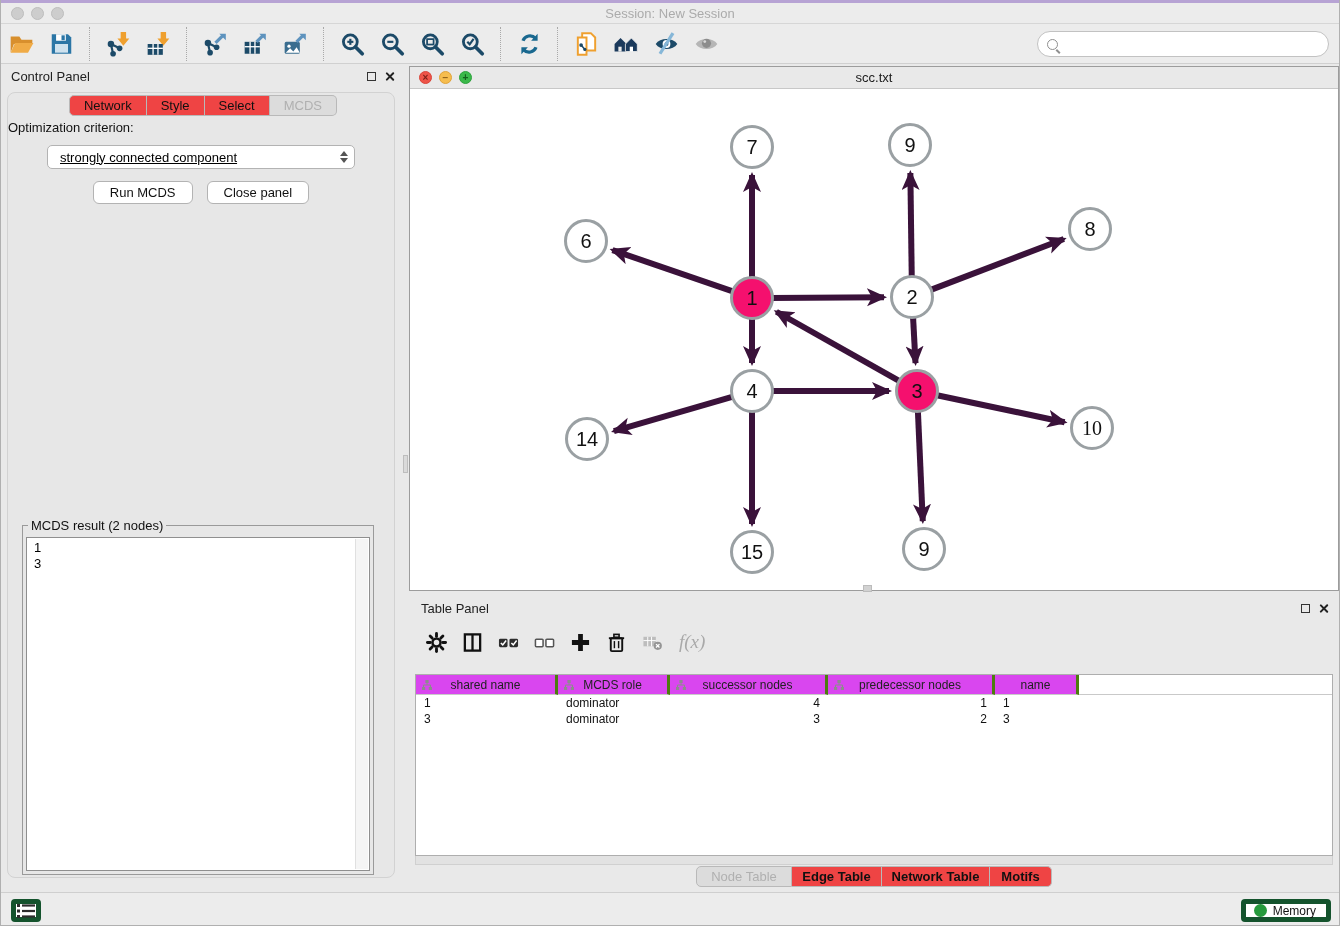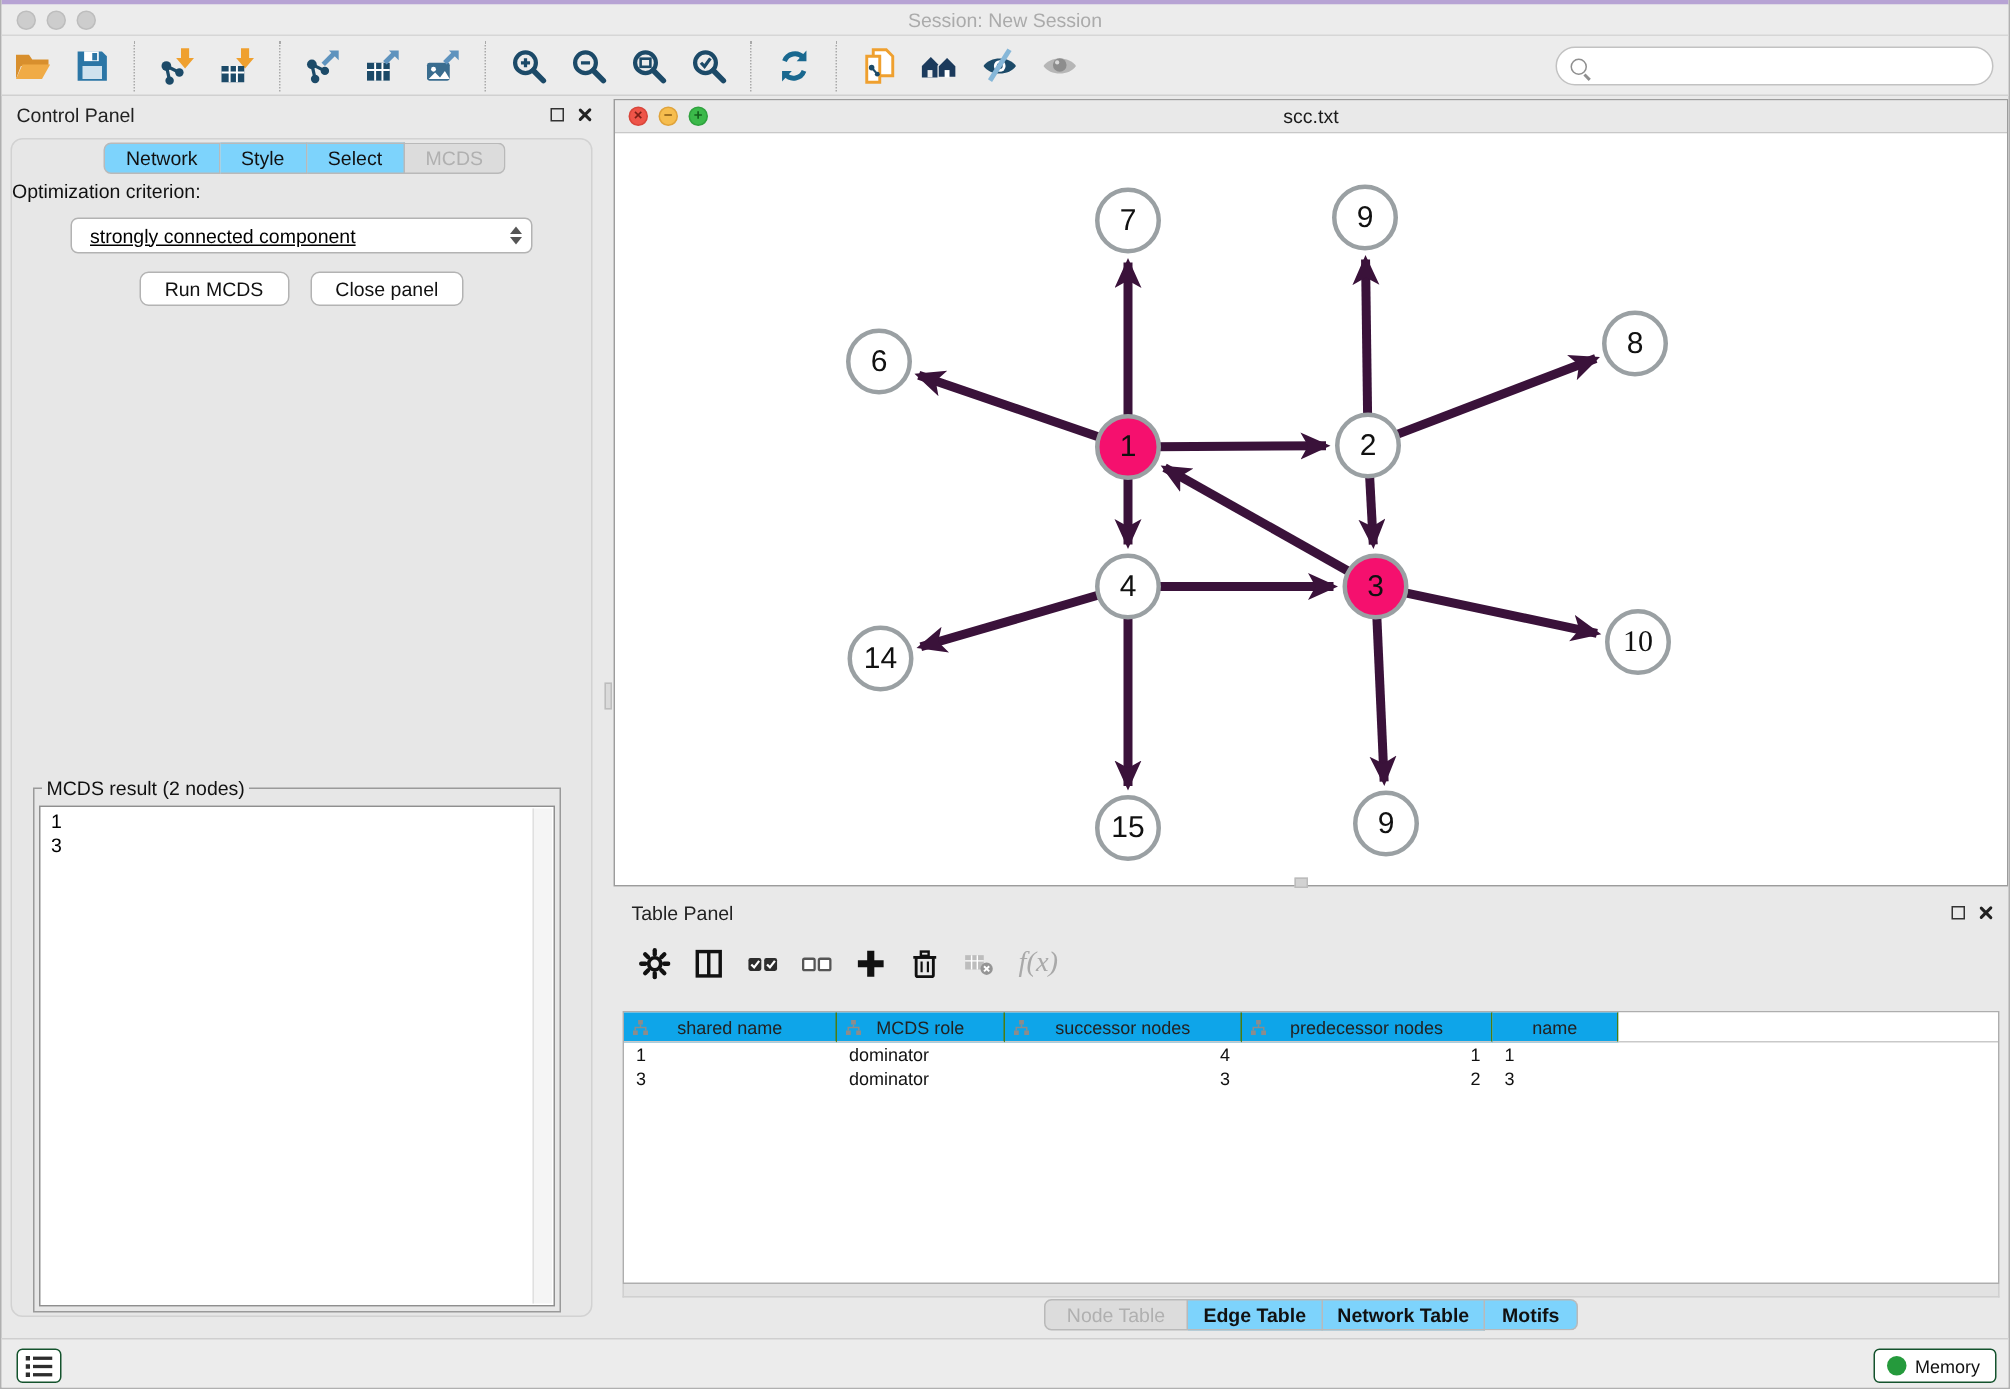--- a/index.html
+++ b/index.html
@@ -28,21 +28,21 @@
   .phead .ptitle { font-size:13px; color:#222; }
   .winbtns { margin-left:auto; display:flex; align-items:center; gap:8px; }
   .float-ico { width:9px; height:9px; border:1.6px solid #333; display:inline-block; }
   .x-ico { width:11px; height:11px; position:relative; display:inline-block; }
   .x-ico::before,.x-ico::after { content:""; position:absolute; left:5px; top:0; width:2.2px; height:11px; background:#222; border-radius:1px; }
   .x-ico::before { transform:rotate(45deg);} .x-ico::after { transform:rotate(-45deg);}
 
   
   .control-panel { position:absolute; left:0; top:64px; width:404px; height:828px; }
   .cp-tabs { display:flex; justify-content:center; margin-top:7px; position:relative; z-index:2; }
-  .tab { height:21px; line-height:19px; padding:0 14px; background:#7dd3fc; border:1px solid #b9b9b9; border-left:none; font-size:13px; color:#111; text-align:center; }
+  .tab { height:21px; line-height:19px; padding:0 14px; background:#ef4444; border:1px solid #b9b9b9; border-left:none; font-size:13px; color:#111; text-align:center; }
   .tab:first-child { border-left:1px solid #b9b9b9; border-radius:5px 0 0 5px; }
   .tab:last-child { border-radius:0 5px 5px 0; }
   .tab.disabled { background:#dcdcdc; color:#b0b0b0; }
   .cp-box { position:absolute; left:6px; right:10px; top:28px; bottom:14px; background:#e7e7e7; border:1px solid #d2d2d2; border-radius:8px; padding-top:1px; }
   .opt-label { font-size:13px; color:#111; margin-top:26px; }
   .combo { width:308px; height:24px; margin:10px auto 0; background:#fff; border:1px solid #b3b3b3; border-radius:5px; display:flex; align-items:center; font-size:13px; padding:0 6px 0 12px;text-decoration:underline; }
   .combo .cval { flex:1; }
   .stepper { display:flex; flex-direction:column; gap:2px; align-items:center; }
   .stepper i { width:0; height:0; border-left:4px solid transparent; border-right:4px solid transparent; }
   .stepper .up { border-bottom:5px solid #555; }
@@ -71,32 +71,32 @@
 
   
   .tpanel { position:absolute; left:408px; top:596px; width:930px; height:294px; }
   .tp-toolbar { height:44px; display:flex; align-items:center; padding-left:12px; gap:6px; }
   .tico { width:30px; height:30px; display:flex; align-items:center; justify-content:center; }
   .tico svg { width:21px; height:21px; }
   .fx { font-family:"Liberation Serif","DejaVu Serif",serif; font-style:italic; font-size:19px; color:#a9a9a9; }
   .ntable { position:absolute; left:6px; right:6px; top:78px; height:182px; background:#fff; border:1px solid #aeaeae; font-size:12px; }
   .grid-row { display:grid; grid-template-columns:142px 112px 158px 167px 84px 1fr; }
   .hrow { height:20px; }
-  .hcell { position:relative; display:flex; align-items:center; justify-content:center; background:#0ea5e9; border-right:1px solid #4d7c0f; border-bottom:1px solid #c9c9c9; color:#222; }
+  .hcell { position:relative; display:flex; align-items:center; justify-content:center; background:#d946ef; border-right:3px solid #4d7c0f; border-bottom:1px solid #c9c9c9; color:#222; }
   .hcell.empty { background:#fff; border-right:none; }
   .hcell .hico { position:absolute; left:5px; }
   .trow { height:16px; }
   .cell { display:flex; align-items:center; padding:0 8px; color:#111; }
   .cell.num { justify-content:flex-end; }
   .hscroll { position:absolute; left:6px; right:6px; top:260px; height:9px; background:#e2e2e2; border:1px solid #d0d0d0; border-top:none; }
   .btabs { position:absolute; left:0; right:0; top:270px; display:flex; justify-content:center; }
 
   
   .statusbar { position:absolute; left:0; top:892px; width:100%; height:34px; background:#ececec; border-top:1px solid #cfcfcf; }
-  .sq-btn { position:absolute; top:6px; height:23px; background:#fff; border:1px solid #14532d; border-radius:4px; display:flex; align-items:center; justify-content:center; }
+  .sq-btn { position:absolute; top:6px; height:23px; background:#fff; border:5px solid #14532d; border-radius:4px; display:flex; align-items:center; justify-content:center; }
   .list-btn { left:10px; width:30px; }
   .mem-btn { right:8px; padding:0 10px 0 8px; gap:6px; font-size:12px; color:#111; }
   .gdot { width:13px; height:13px; border-radius:50%; background:#259a3c; }
 </style>
 </head>
 <body>
 
 <div class="top-edge"></div>
 
 <div class="titlebar">

